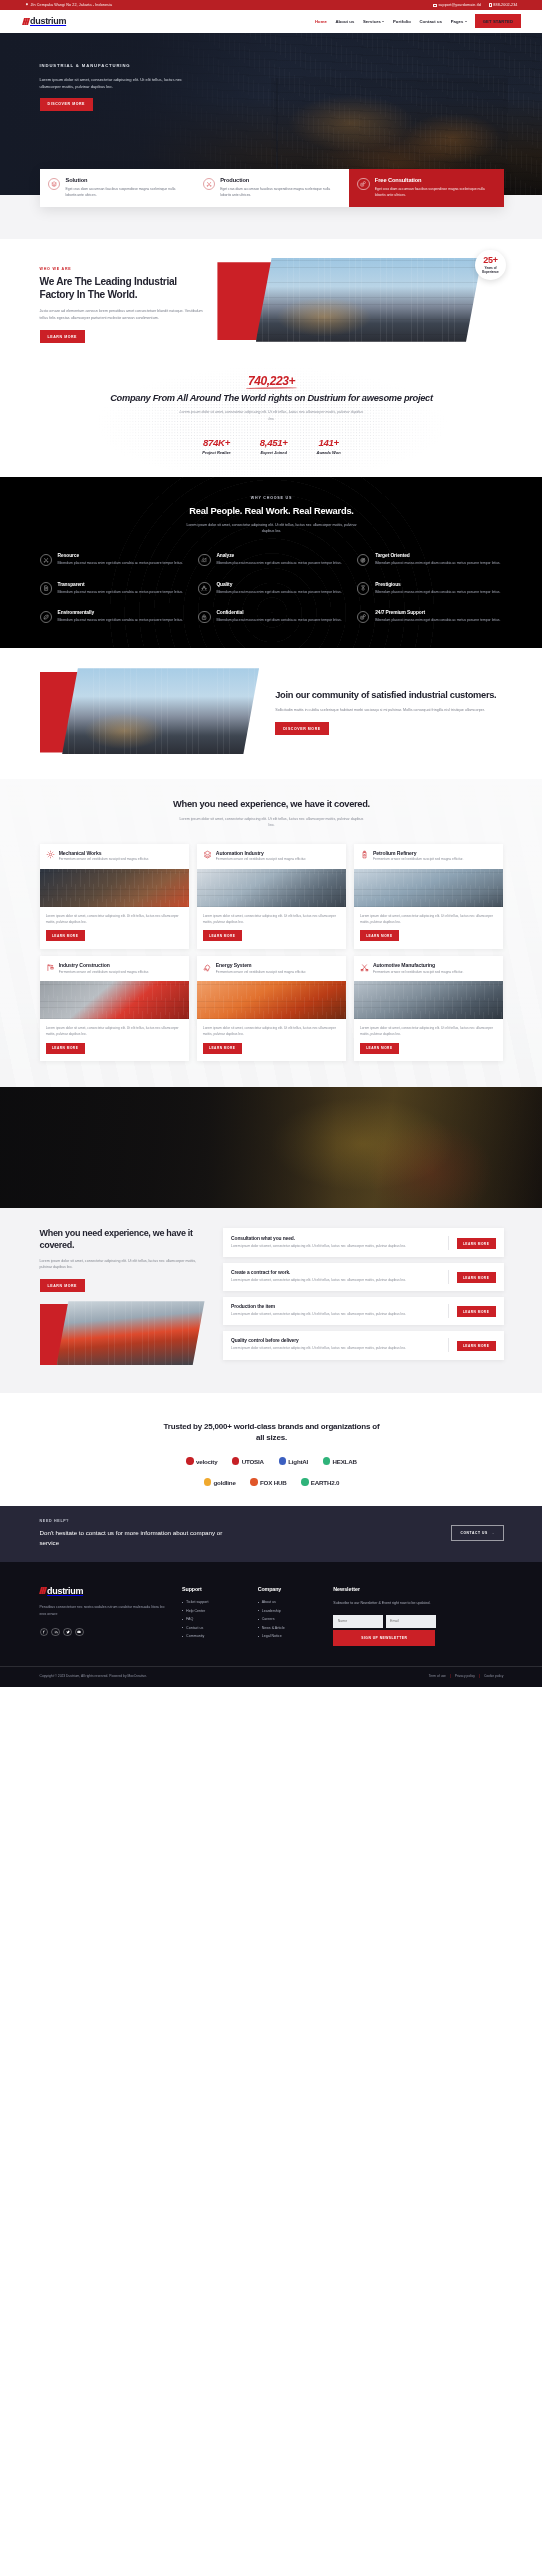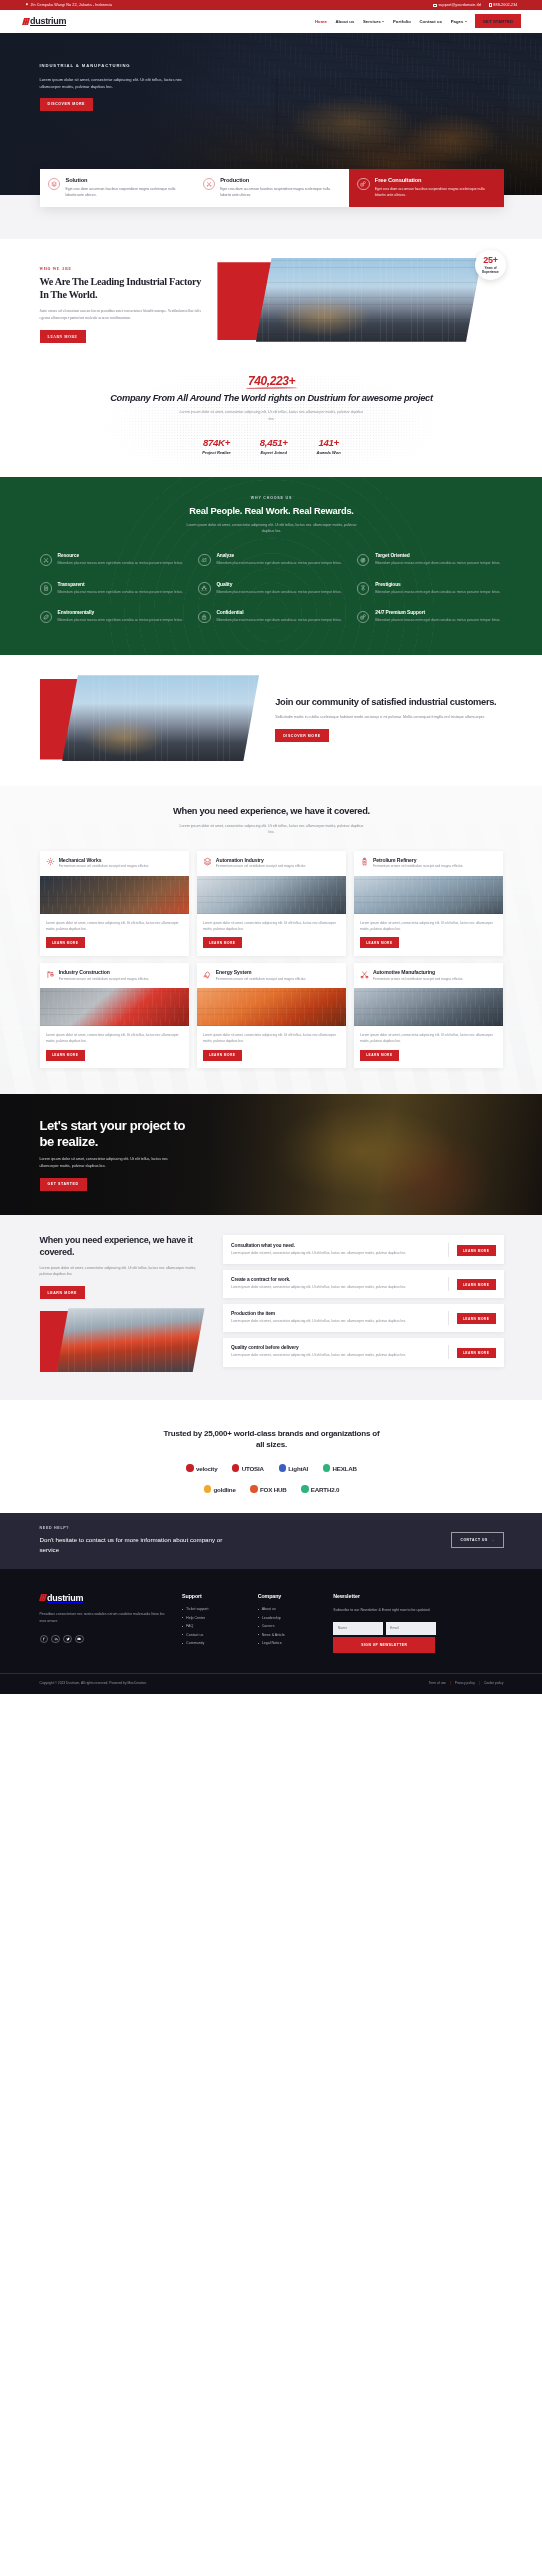--- a/index.html
+++ b/index.html
@@ -102,21 +102,21 @@
   }
   .fcard.accent .fcirc { border-color: rgba(255,255,255,.55); }
   .fcirc svg { width:6.2px; height:6.2px; }
   .fcard h3 { font-size:5.7px; font-weight:700; letter-spacing:-0.1px; margin-bottom:2.3px; }
   .fcard p { font-size:3.4px; line-height:1.85; color:#6f7480; }
   .fcard.accent p { color:rgba(255,255,255,.88); }
 
   
   .about { position:relative; background:#fff; padding:19px 0 24px; overflow:hidden; }
   .about .wrap { display:flex; gap:11.3px; align-items:flex-start; }
-  .about-left { width:170px; padding-top:9px;font-family:Liberation Serif, serif; }
+  .about-left { width:170px; padding-top:9px; }
   .eyebrow { color:#cb2026; font-size:3.6px; font-weight:700; letter-spacing:0.8px; margin-bottom:5.7px; }
   .about-left h2 { font-size:10.2px; line-height:1.24; font-weight:700; letter-spacing:-0.3px; }
   .about-left p { font-size:3.7px; line-height:1.9; color:#787d89; margin-top:6.2px; }
   .about-right { position:relative; flex:1; height:85px; }
   .red-wedge { position:absolute; left:-3.4px; top:4.5px; width:85px; height:78px; background:#cb2026;
     clip-path: polygon(0 0, 100% 0, 62% 100%, 0 100%); }
   .about-photo {
     position:absolute; left:35px; top:0; width:226px; height:84px;
     clip-path: polygon(7% 0, 100% 0, 93% 100%, 0% 100%);
     background:
@@ -146,21 +146,21 @@
   .bignum { display:inline-block; position:relative; color:#cb2026; font-size:12px; font-weight:700; letter-spacing:-0.4px; }
   .bignum::after{content:"";position:absolute;left:-1.7px;right:-1.7px;bottom:-1.1px;height:1.7px;
     background:#cb2026; border-radius:50%; clip-path: polygon(0 45%, 100% 0, 100% 55%, 0 100%);}
   .stats h2 { font-size:9.3px; font-weight:700; line-height:1.3; letter-spacing:-0.3px; margin-top:4.5px; }
   .stats .sub { font-size:3.6px; color:#8a8e99; line-height:1.85; margin:5.1px auto 0; max-width:187px; }
   .stat-row { display:flex; justify-content:center; gap:29px; margin-top:14.7px; }
   .stat .v { color:#cb2026; font-size:9.6px; font-weight:700; letter-spacing:-0.3px; }
   .stat .k { font-size:4px; font-weight:700; margin-top:1.1px; }
 
   
-  .why { background:#14532d; padding:19px 0 31px; position:relative; overflow:hidden; }
+  .why { background:#000000; padding:19px 0 24px; position:relative; overflow:hidden; }
   .why::before{content:"";position:absolute;left:50%;top:-40px;transform:translateX(-50%);
     width:351px;height:351px;border-radius:50%;
     background: repeating-radial-gradient(circle, rgba(255,255,255,.035) 0 0.6px, transparent 0.6px 14.7px);}
   .why-inner{position:relative;}
   .why .eyebrow { color:#c9cbd6; text-align:center; }
   .why h2 { color:#fff; text-align:center; font-size:9.3px; font-weight:700; letter-spacing:-0.2px; }
   .why .sub { color:#b2b6c4; text-align:center; font-size:3.6px; line-height:1.9; margin:5.7px auto 0; max-width:175px; }
   .why-grid { display:grid; grid-template-columns:repeat(3,1fr); gap:14.7px 12.4px; margin-top:18px; }
   .wcell { display:flex; gap:5.7px; }
   .wcirc{width:12.4px;height:12.4px;border-radius:50%;border:0.4px solid rgba(255,255,255,.42);
@@ -731,25 +731,20 @@
         </div>
       </div>
 
     </div>
   </div>
 </section>
 
 <section class="cta">
   <div class="cta-bg"></div>
   <div class="cta-veil"></div>
-  <div class="wrap cta-inner">
-    <h2>Let's start your project to be realize.</h2>
-    <p>Lorem ipsum dolor sit amet, consectetur adipiscing elit. Ut elit tellus, luctus nec ullamcorper mattis, pulvinar dapibus leo.</p>
-    <a href="#" class="btn-red">GET STARTED</a>
-  </div>
 </section>
 
 <section class="process">
   <div class="wrap">
     <div class="proc-left">
       <h2>When you need experience, we have it covered.</h2>
       <p>Lorem ipsum dolor sit amet, consectetur adipiscing elit. Ut elit tellus, luctus nec ullamcorper mattis, pulvinar dapibus leo.</p>
       <a href="#" class="btn-red">LEARN MORE</a>
       <div class="proc-photo-wrap">
         <div class="proc-wedge"></div>

